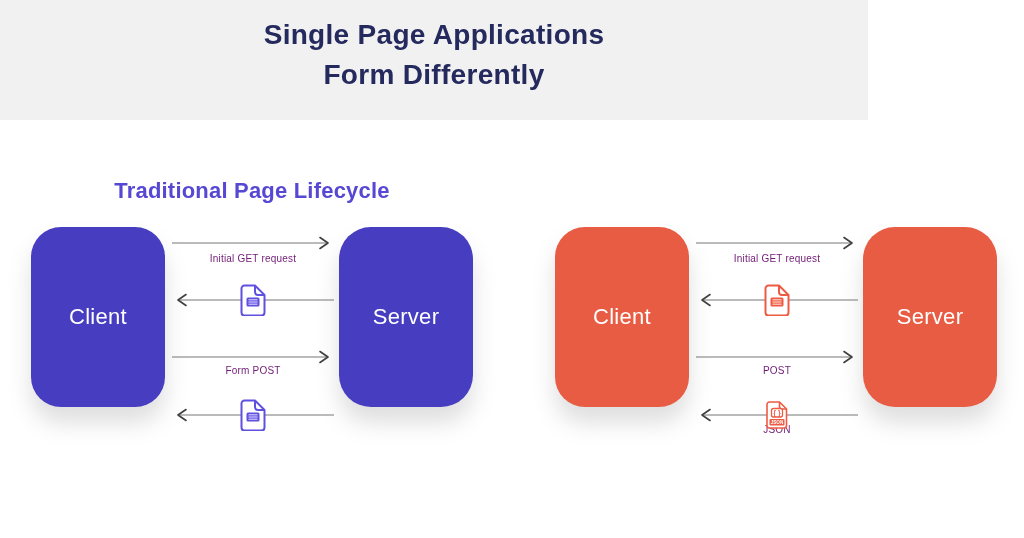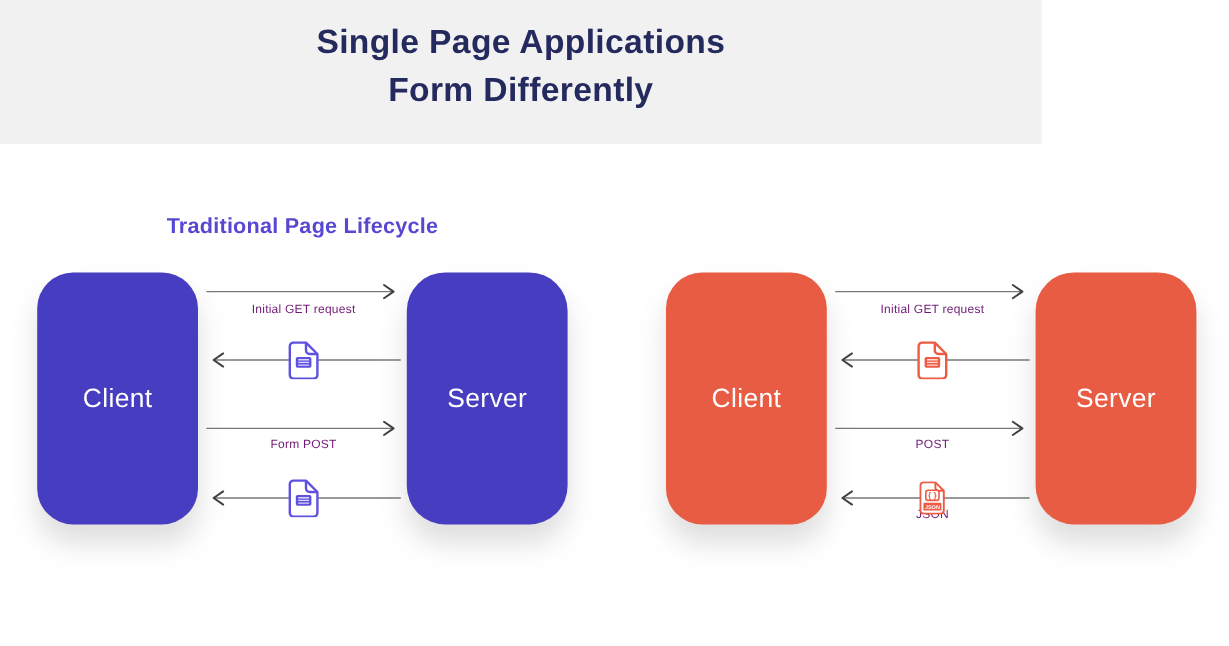--- a/index.html
+++ b/index.html
@@ -13,26 +13,26 @@
     background:#F1F1F1; text-align:center; padding-top:15px;
   }
   .title-line {
     font-size:28px; font-weight:700; color:#252A5E; line-height:40px; letter-spacing:0.3px;
   }
   .diagram { position:absolute; top:178px; width:442px; height:300px; }
   #diagram-traditional { left:31px; }
   #diagram-spa { left:555px; }
   .diagram-title {
     position:absolute; top:0; left:0; width:100%; text-align:center;
-    font-size:18px; font-weight:700; letter-spacing:0.2px;
+    font-size:22px; font-weight:700; letter-spacing:0.2px;
   }
   .purple .diagram-title { color:#5748D3; }
   .orange .diagram-title { color:#F05A3C; }
   .node {
-    position:absolute; top:49px; width:134px; height:210px; border-radius:30px;
+    position:absolute; top:49px; width:134px; height:180px; border-radius:30px;
     color:#ffffff; display:flex; align-items:center; justify-content:center;
     font-size:22px; font-weight:500; letter-spacing:0.3px;
     box-shadow:0 16px 22px rgba(110,110,110,0.22);
   }
   .client-node { left:0; }
   .server-node { left:308px;border-radius:32px; }
   .purple .node { background:#473DC0; }
   .orange .node { background:#E85C43; }
   .arrow { position:absolute; left:140px; width:164px; height:16px; }
   .arrow-1 { top:57px; }

